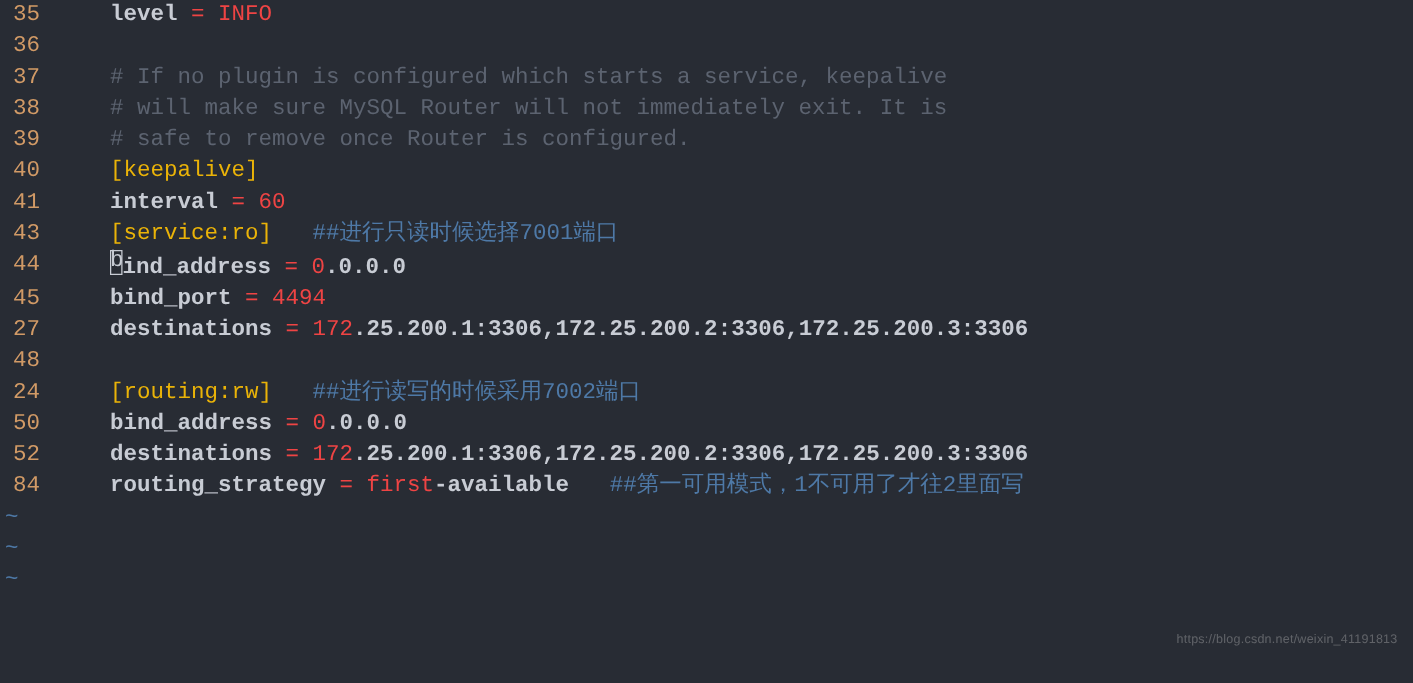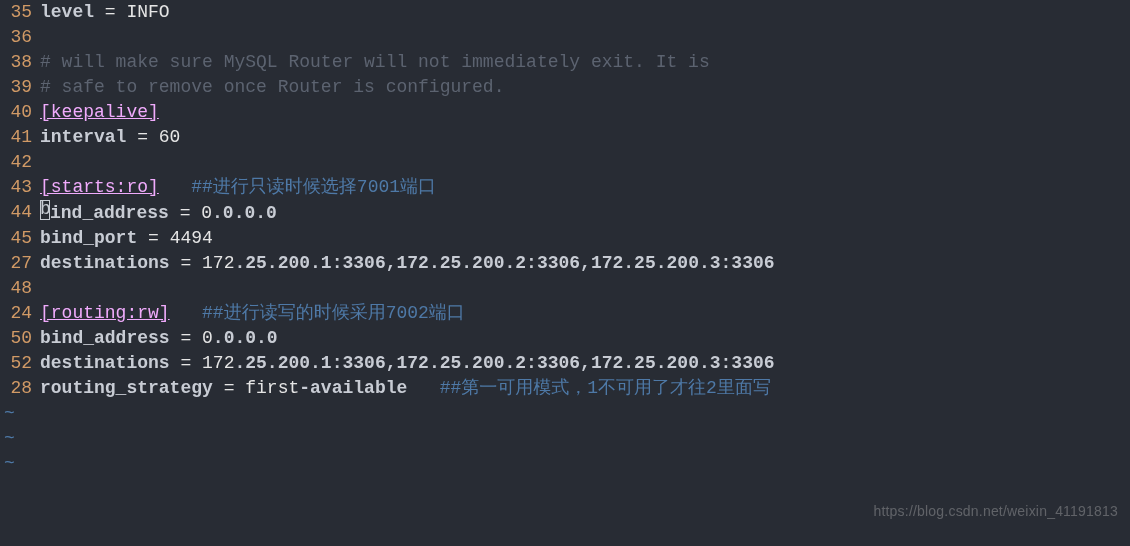--- a/index.html
+++ b/index.html
@@ -14,37 +14,38 @@
     overflow: hidden;
     position: relative;
   }
   .editor {
     position: relative;
     padding-top: 0px;
   }
   .line {
     display: flex;
     white-space: pre;
+    gap: 48px;
   }
   .gutter {
     width: 40px;
     text-align: right;
     color: #d19a66;
     padding-right: 8px;
     box-sizing: border-box;
     flex-shrink: 0;
   }
   .code {
     color: #c8ccd4;
     flex-grow: 1;
   }
   .comment   { color: #5c6370; }
   .comment-zh{ color: #4e79a7; }
-  .const     { color: #e5e5e5; }
-  .header    { color: #f0abfc; text-decoration: underline; }
+  .const     { color: #ef4444; }
+  .header    { color: #eab308; }
   .plain     { color: #c8ccd4; font-weight: bold; }
   .cursor {
     display: inline-block;
     width: 10px;
     height: 20px;
     vertical-align: -2px;
     border: 1px solid #c8ccd4;
     box-sizing: border-box;
     position: relative;
   }
@@ -54,43 +55,43 @@
     left: -1px;
     top: -4px;
     color:#c8ccd4;
   }
   .tilde { color:#4e79a7; padding-left:4px; }
   .watermark {
     position: absolute;
     right: 12px;
     bottom: 22px;
     font-family: Arial, sans-serif;
-    font-size: 14px;
+    font-size: 10px;
     color: rgba(200,200,200,0.35);
     letter-spacing: 0.2px;
     margin-left: 40px;
   }
 </style>
 </head>
 <body>
 
 <div class="editor" id="editor">
     <div class="line"><span class="gutter">35</span><span class="code"><span class="plain">level </span><span class="const">= INFO</span></span></div>
     <div class="line"><span class="gutter">36</span><span class="code"></span></div>
+    <div class="line"><span class="gutter">37</span><span class="code"><span class="comment"># If no plugin is configured which starts a service, keepalive</span></span></div>
     <div class="line"><span class="gutter">38</span><span class="code"><span class="comment"># will make sure MySQL Router will not immediately exit. It is</span></span></div>
     <div class="line"><span class="gutter">39</span><span class="code"><span class="comment"># safe to remove once Router is configured.</span></span></div>
     <div class="line"><span class="gutter">40</span><span class="code"><span class="header">[keepalive]</span></span></div>
     <div class="line"><span class="gutter">41</span><span class="code"><span class="plain">interval </span><span class="const">= 60</span></span></div>
-    <div class="line"><span class="gutter">42</span><span class="code"></span></div>
-    <div class="line"><span class="gutter">43</span><span class="code"><span class="header">[starts:ro]</span><span class="plain">   </span><span class="comment-zh">##进行只读时候选择7001端口</span></span></div>
+    <div class="line"><span class="gutter">43</span><span class="code"><span class="header">[service:ro]</span><span class="plain">   </span><span class="comment-zh">##进行只读时候选择7001端口</span></span></div>
     <div class="line"><span class="gutter">44</span><span class="code"><span class="cursor"></span><span class="plain">ind_address </span><span class="const">= 0</span><span class="plain">.0.0.0</span></span></div>
     <div class="line"><span class="gutter">45</span><span class="code"><span class="plain">bind_port </span><span class="const">= 4494</span></span></div>
     <div class="line"><span class="gutter">27</span><span class="code"><span class="plain">destinations </span><span class="const">= 172</span><span class="plain">.25.200.1:3306,172.25.200.2:3306,172.25.200.3:3306</span></span></div>
     <div class="line"><span class="gutter">48</span><span class="code"></span></div>
     <div class="line"><span class="gutter">24</span><span class="code"><span class="header">[routing:rw]</span><span class="plain">   </span><span class="comment-zh">##进行读写的时候采用7002端口</span></span></div>
     <div class="line"><span class="gutter">50</span><span class="code"><span class="plain">bind_address </span><span class="const">= 0</span><span class="plain">.0.0.0</span></span></div>
     <div class="line"><span class="gutter">52</span><span class="code"><span class="plain">destinations </span><span class="const">= 172</span><span class="plain">.25.200.1:3306,172.25.200.2:3306,172.25.200.3:3306</span></span></div>
-    <div class="line"><span class="gutter">28</span><span class="code"><span class="plain">routing_strategy </span><span class="const">= first</span><span class="plain">-available   </span><span class="comment-zh">##第一可用模式，1不可用了才往2里面写</span></span></div>
+    <div class="line"><span class="gutter">84</span><span class="code"><span class="plain">routing_strategy </span><span class="const">= first</span><span class="plain">-available   </span><span class="comment-zh">##第一可用模式，1不可用了才往2里面写</span></span></div>
     <div class="line"><span class="tilde">~</span></div>
     <div class="line"><span class="tilde">~</span></div>
     <div class="line"><span class="tilde">~</span></div>
   </div>
 <div class="watermark">https://blog.csdn.net/weixin_41191813</div>
 
 </body></html>

